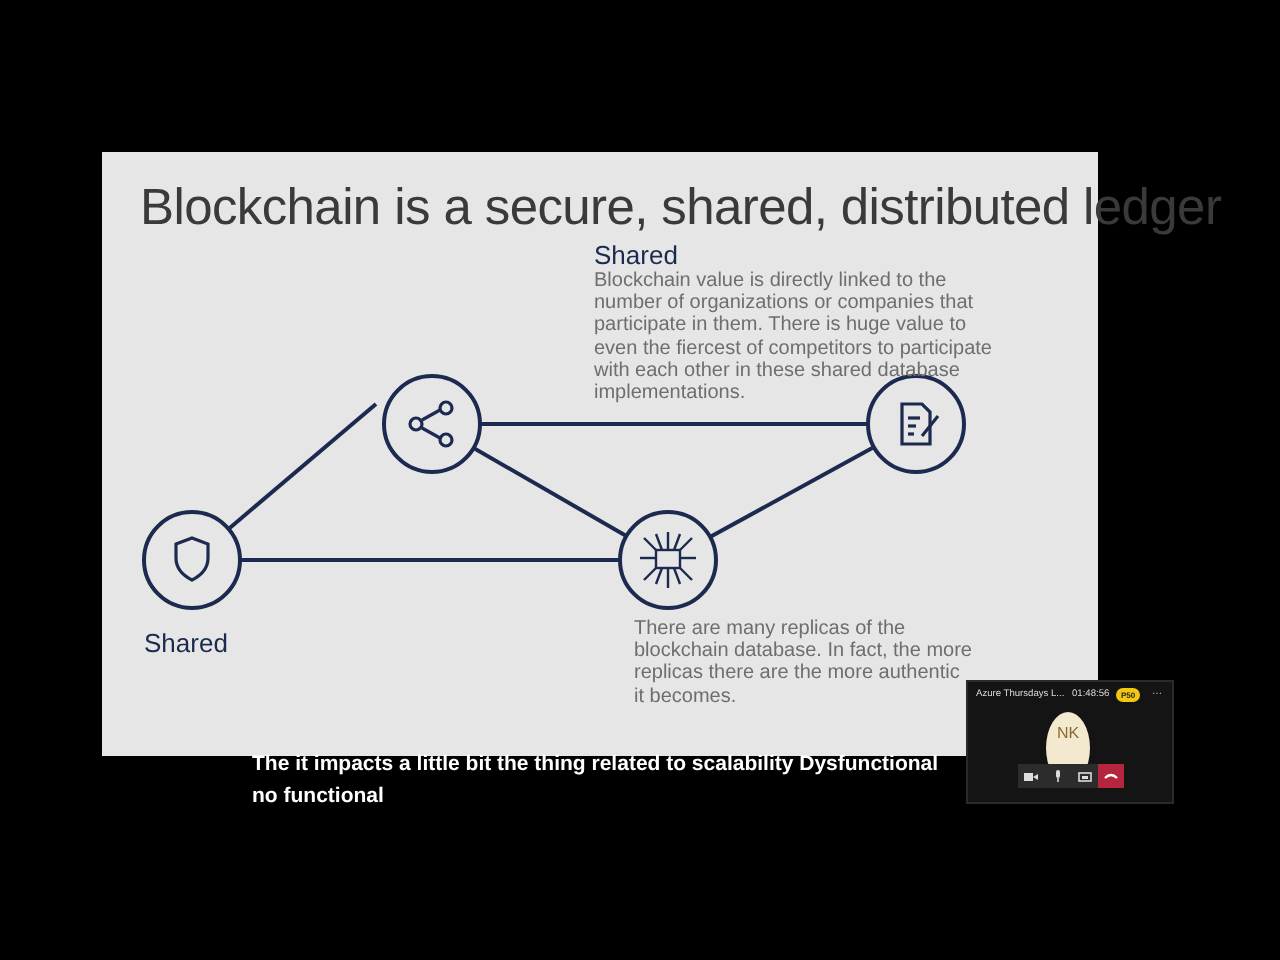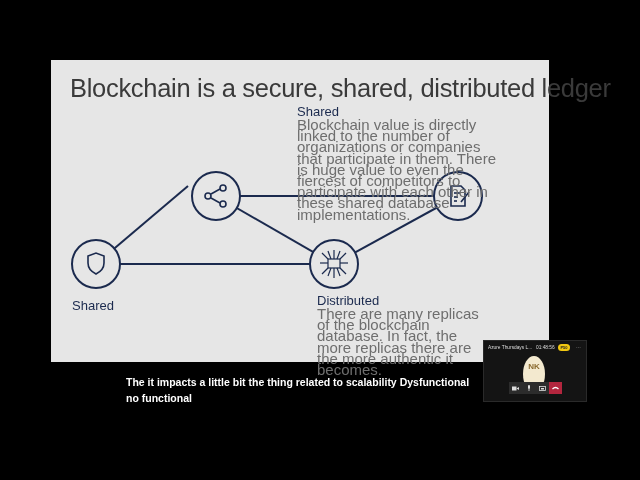--- a/index.html
+++ b/index.html
@@ -1,29 +1,29 @@
 <!DOCTYPE html>
 <html><head>
 <meta charset="utf-8">
 <style>
   html, body { margin:0; padding:0; }
   body { width:640px; height:480px; background:#000; position:relative; overflow:hidden; font-family:"Liberation Sans", sans-serif; }
-  .slide { position:absolute; left:51px; top:60px; width:498px; height:302px; background:#e6e6e6; }
+  .slide { position:absolute; left:51px; top:76px; width:498px; height:302px; background:#e6e6e6; }
   .title { position:absolute; left:19px; top:14px; font-size:25.5px; color:#3a3a3a; font-weight:300; letter-spacing:-0.3px; white-space:nowrap; }
   .diagram { position:absolute; left:0; top:0; width:537px; height:302px; }
   .block { position:absolute; }
   .block h3 { margin:0; font-size:13px; font-weight:normal; color:#1b2a4e; line-height:15px; }
-  .block p { margin:0; font-size:15px; color:#6e6e6e; line-height:11.2px; }
+  .block p { margin:0; font-size:10px; color:#6e6e6e; line-height:11.2px; }
   .caption { position:absolute; left:126px; top:375px; width:350px; color:#fff; font-size:10.5px; line-height:15.5px;font-weight:bold; }
   .call { position:absolute; left:483px; top:340px; width:102px; height:60px; background:#141414; border:1px solid #2a2a2a; }
   .call-top { position:absolute; left:4px; top:4px; font-size:4.8px; color:#ddd; white-space:nowrap; }
   .call-time { position:absolute; left:52px; top:4px; font-size:4.8px; color:#ddd; }
   .call-badge { position:absolute; left:74px; top:3px; width:12px; height:7px; border-radius:4px; background:#f2c811; color:#222; font-size:4px; text-align:center; line-height:7px; font-weight:bold; }
   .call-more { position:absolute; left:92px; top:2px; color:#aaa; font-size:6px; }
-  .avatar { position:absolute; left:39px; top:15px; width:22px; height:36px; border-radius:50%; background:#f3e9cf; color:#8a6a2f; font-size:8px; font-weight:bold; text-align:center; line-height:22px; }
+  .avatar { position:absolute; left:39px; top:15px; width:22px; height:36px; border-radius:50%; background:#f3e9cf; color:#8a6a2f; font-size:8px; font-weight:normal; text-align:center; line-height:22px; }
   .controls { position:absolute; left:25px; top:41px; width:53px; height:12px; background:#2c2c2c; display:flex; }
   .ctrl { flex:1; display:flex; align-items:center; justify-content:center; }
   .ctrl.end { background:#b3263e; }
 </style>
 </head>
 <body>
 
 <div class="slide">
   <div class="title">Blockchain is a secure, shared, distributed ledger</div>
 
@@ -81,21 +81,20 @@
   </svg>
 
   <div class="block" style="left:198px; top:44px; width:200px;margin-left:48px;">
     <h3>Shared</h3>
     <p>Blockchain value is directly linked to the number of organizations or companies that participate in them. There is huge value to even the fiercest of competitors to participate with each other in these shared database implementations.</p>
   </div>
   <div class="block" style="left:21px; top:238px; width:175px;">
     <h3>Shared</h3>
   </div>
   <div class="block" style="left:266px; top:233px; width:170px;">
-    <h3>Distributed</h3>
     <p>There are many replicas of the blockchain database. In fact, the more replicas there are the more authentic it becomes.</p>
   </div>
 </div>
 
 <div class="caption">The it impacts a little bit the thing related to scalability Dysfunctional no functional</div>
 
 <div class="call">
   <span class="call-top">Azure Thursdays L...</span>
   <span class="call-time">01:48:56</span>
   <span class="call-badge">P50</span>

